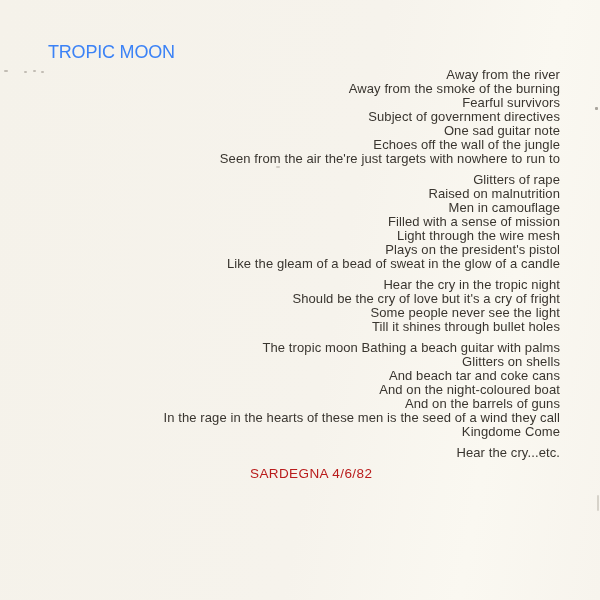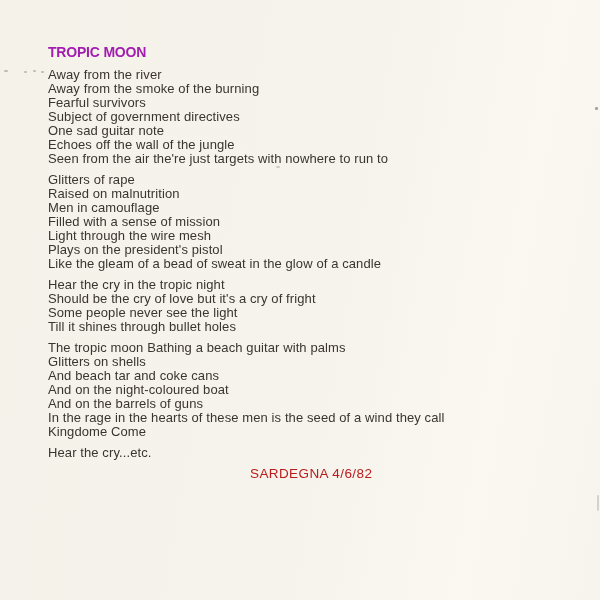--- a/index.html
+++ b/index.html
@@ -19,28 +19,29 @@
     position: absolute;
     top: 0;
     left: 0;
     width: 600px;
     height: 600px;
     padding: 43px 40px 0 48px;
     box-sizing: border-box;
   }
   .title {
     margin: 0 0 6px 0;
-    font-size: 14px;
+    font-size: 18px;
     line-height: 19px;
-    font-weight: bold;
+    font-weight: normal;
     letter-spacing: -0.2px;
-    color: #a21caf;
+    color: #3b82f6;
   }
   .stanza {
     margin: 0 0 7px 0;
+    text-align: right;
   }
   .line {
     font-size: 13px;
     line-height: 14px;
     color: #39352f;
     letter-spacing: 0.1px;
     white-space: nowrap;
   }
   .credit {
     margin: 0 0 0 202px;

